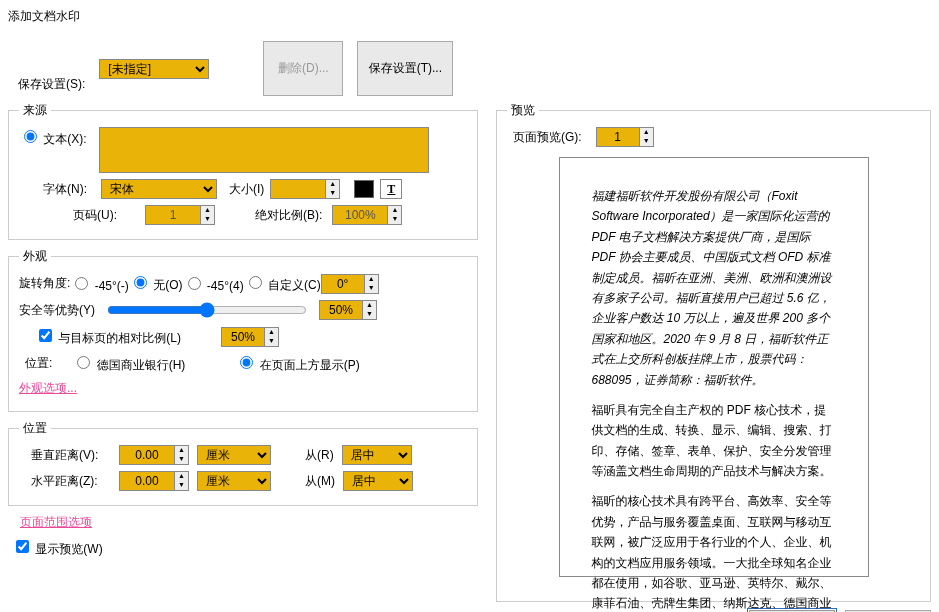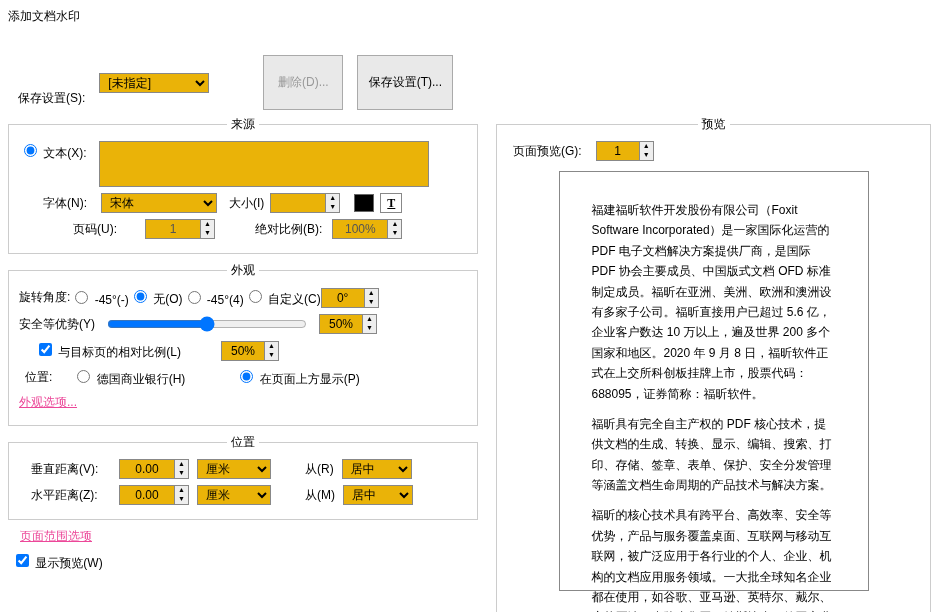--- a/index.html
+++ b/index.html
@@ -1,21 +1,21 @@
 <!DOCTYPE html>
 <html><head>
 <meta charset="utf-8">
 <style>
 * { box-sizing: border-box; font-family: "Microsoft YaHei", "SimSun", sans-serif; font-size: 12px; }
 body { margin: 0; padding: 8px; background: #fff; width: 939px; }
-.title { margin-bottom: 30px; }
+.title { margin-bottom: 16px; }
 .row { display: flex; align-items: center; margin-bottom: 6px; }
 .label { display: inline-block; margin-top: 32px; }
 fieldset { border: 1px solid #ccc; margin: 0 0 8px 0; padding: 8px 10px; position: relative; }
-legend { padding: 0 4px; font-size: 12px; text-align: center; }
+legend { padding: 0 4px; font-size: 12px; }
 select, input[type=text], textarea { border: 1px solid #888; background: #eab308; padding: 1px 4px; font-size: 12px; }
 select { height: 20px; }
 .btn { background: #e9e9e9; border: 1px solid #aaa; padding: 18px 10px; cursor: pointer; }
 .btn:disabled { color: #999; }
 .btn-main { min-width: 86px; height: 24px; }
 textarea { resize: none; }
 .link { color: #ec4899; text-decoration: underline; cursor: pointer; }
 .spin { display: inline-flex; }
 .spin input { width: 56px; text-align: center; height: 20px; }
 .spin .arrows { display: flex; flex-direction: column; border: 1px solid #888; border-left: none; width: 14px; }
@@ -179,21 +179,21 @@
     <div class="spin">
             <input type="text" style="width: 44px;" value="1">
             <div class="arrows">
               <span>▲</span>
               <span>▼</span>
             </div>
           </div>
   </div>
   <div class="preview-page">
     <div class="preview-text" id="preview-text">
-            <p style="margin-bottom: 10px;">福建福昕软件开发股份有限公司（Foxit Software Incorporated）是一家国际化运营的 PDF 电子文档解决方案提供厂商，是国际 PDF 协会主要成员、中国版式文档 OFD 标准制定成员。福昕在亚洲、美洲、欧洲和澳洲设有多家子公司。福昕直接用户已超过 5.6 亿，企业客户数达 10 万以上，遍及世界 200 多个国家和地区。2020 年 9 月 8 日，福昕软件正式在上交所科创板挂牌上市，股票代码：688095，证券简称：福昕软件。</p>
+            <p style="margin-bottom: 10px; font-style: italic;">福建福昕软件开发股份有限公司（Foxit Software Incorporated）是一家国际化运营的 PDF 电子文档解决方案提供厂商，是国际 PDF 协会主要成员、中国版式文档 OFD 标准制定成员。福昕在亚洲、美洲、欧洲和澳洲设有多家子公司。福昕直接用户已超过 5.6 亿，企业客户数达 10 万以上，遍及世界 200 多个国家和地区。2020 年 9 月 8 日，福昕软件正式在上交所科创板挂牌上市，股票代码：688095，证券简称：福昕软件。</p>
             <p style="margin-bottom: 10px;">福昕具有完全自主产权的 PDF 核心技术，提供文档的生成、转换、显示、编辑、搜索、打印、存储、签章、表单、保护、安全分发管理等涵盖文档生命周期的产品技术与解决方案。</p>
             <p style="margin-bottom: 10px;">福昕的核心技术具有跨平台、高效率、安全等优势，产品与服务覆盖桌面、互联网与移动互联网，被广泛应用于各行业的个人、企业、机构的文档应用服务领域。一大批全球知名企业都在使用，如谷歌、亚马逊、英特尔、戴尔、康菲石油、壳牌生集团、纳斯达克、德国商业银行、中国移动、中建、中铁建、联想、腾讯、百度、当当等使用了福昕的授权技术或通用产品。福昕软件助推相关行业解决方案的不断丰富与发展。</p>
           </div>
   </div>
 </fieldset>
 <div class="footer">
   <button class="ok-btn">确定(K)</button>
   <button class="btn btn-main">取消(A)</button>
 </div>
 </div>

